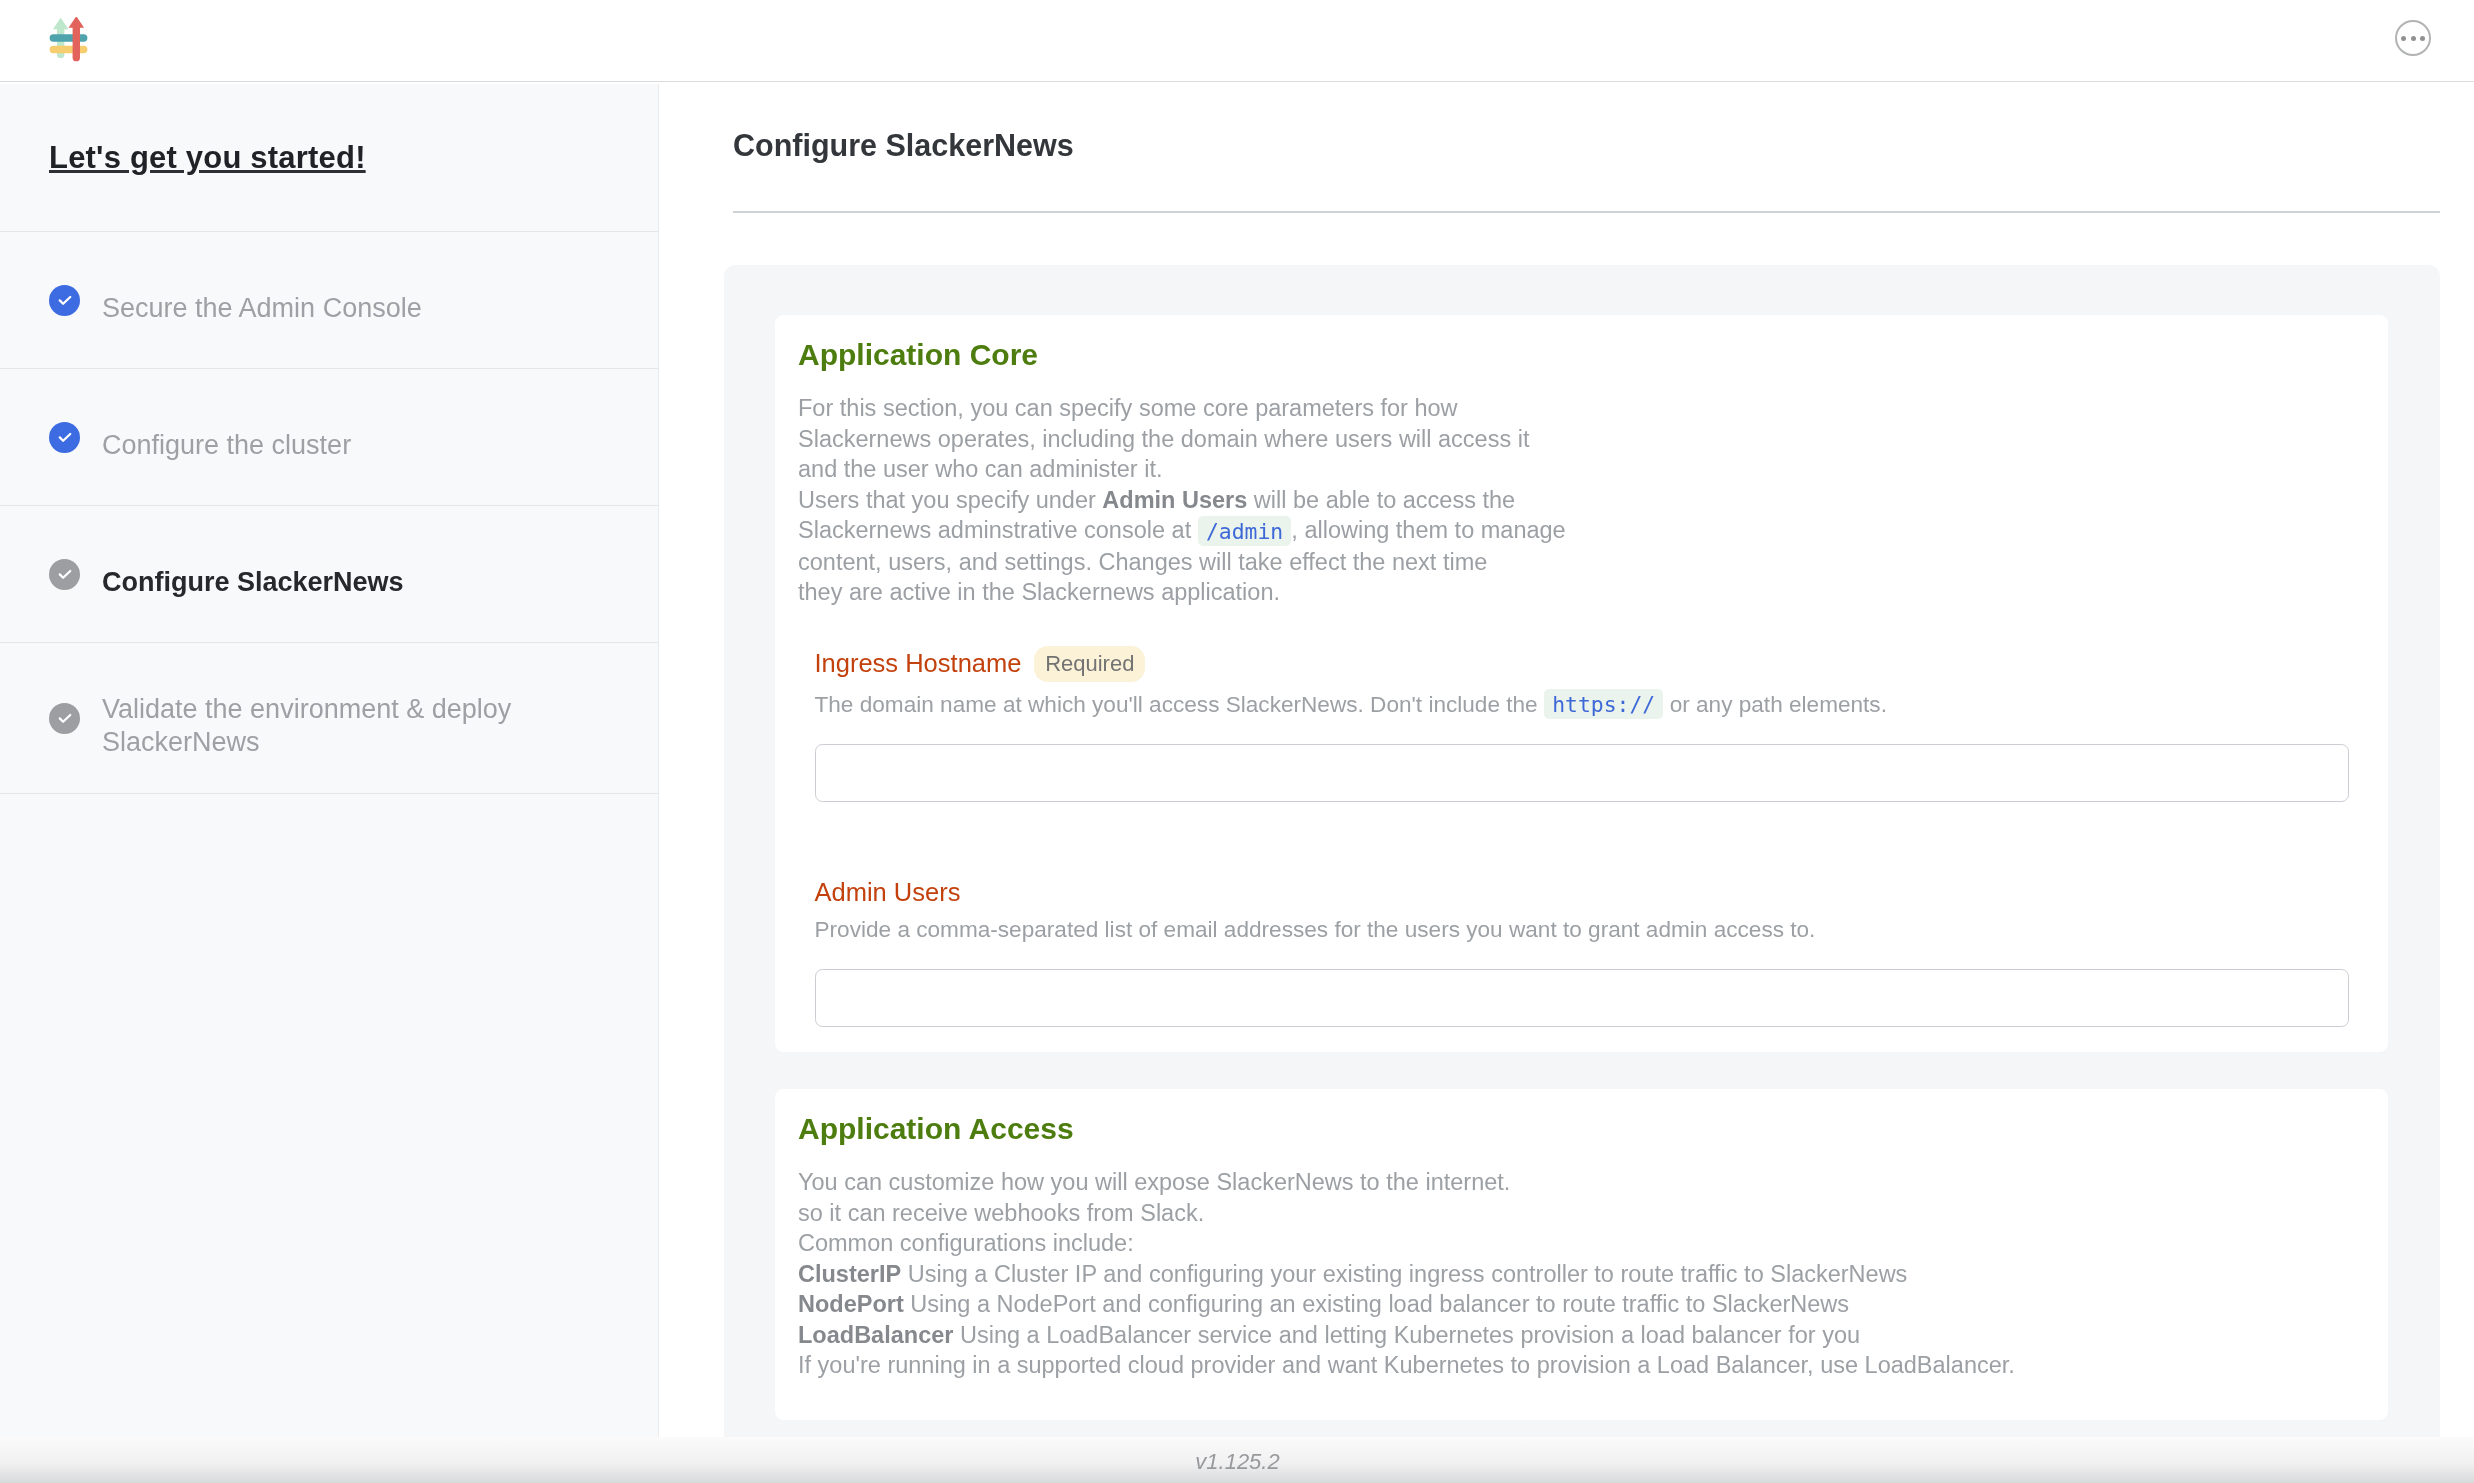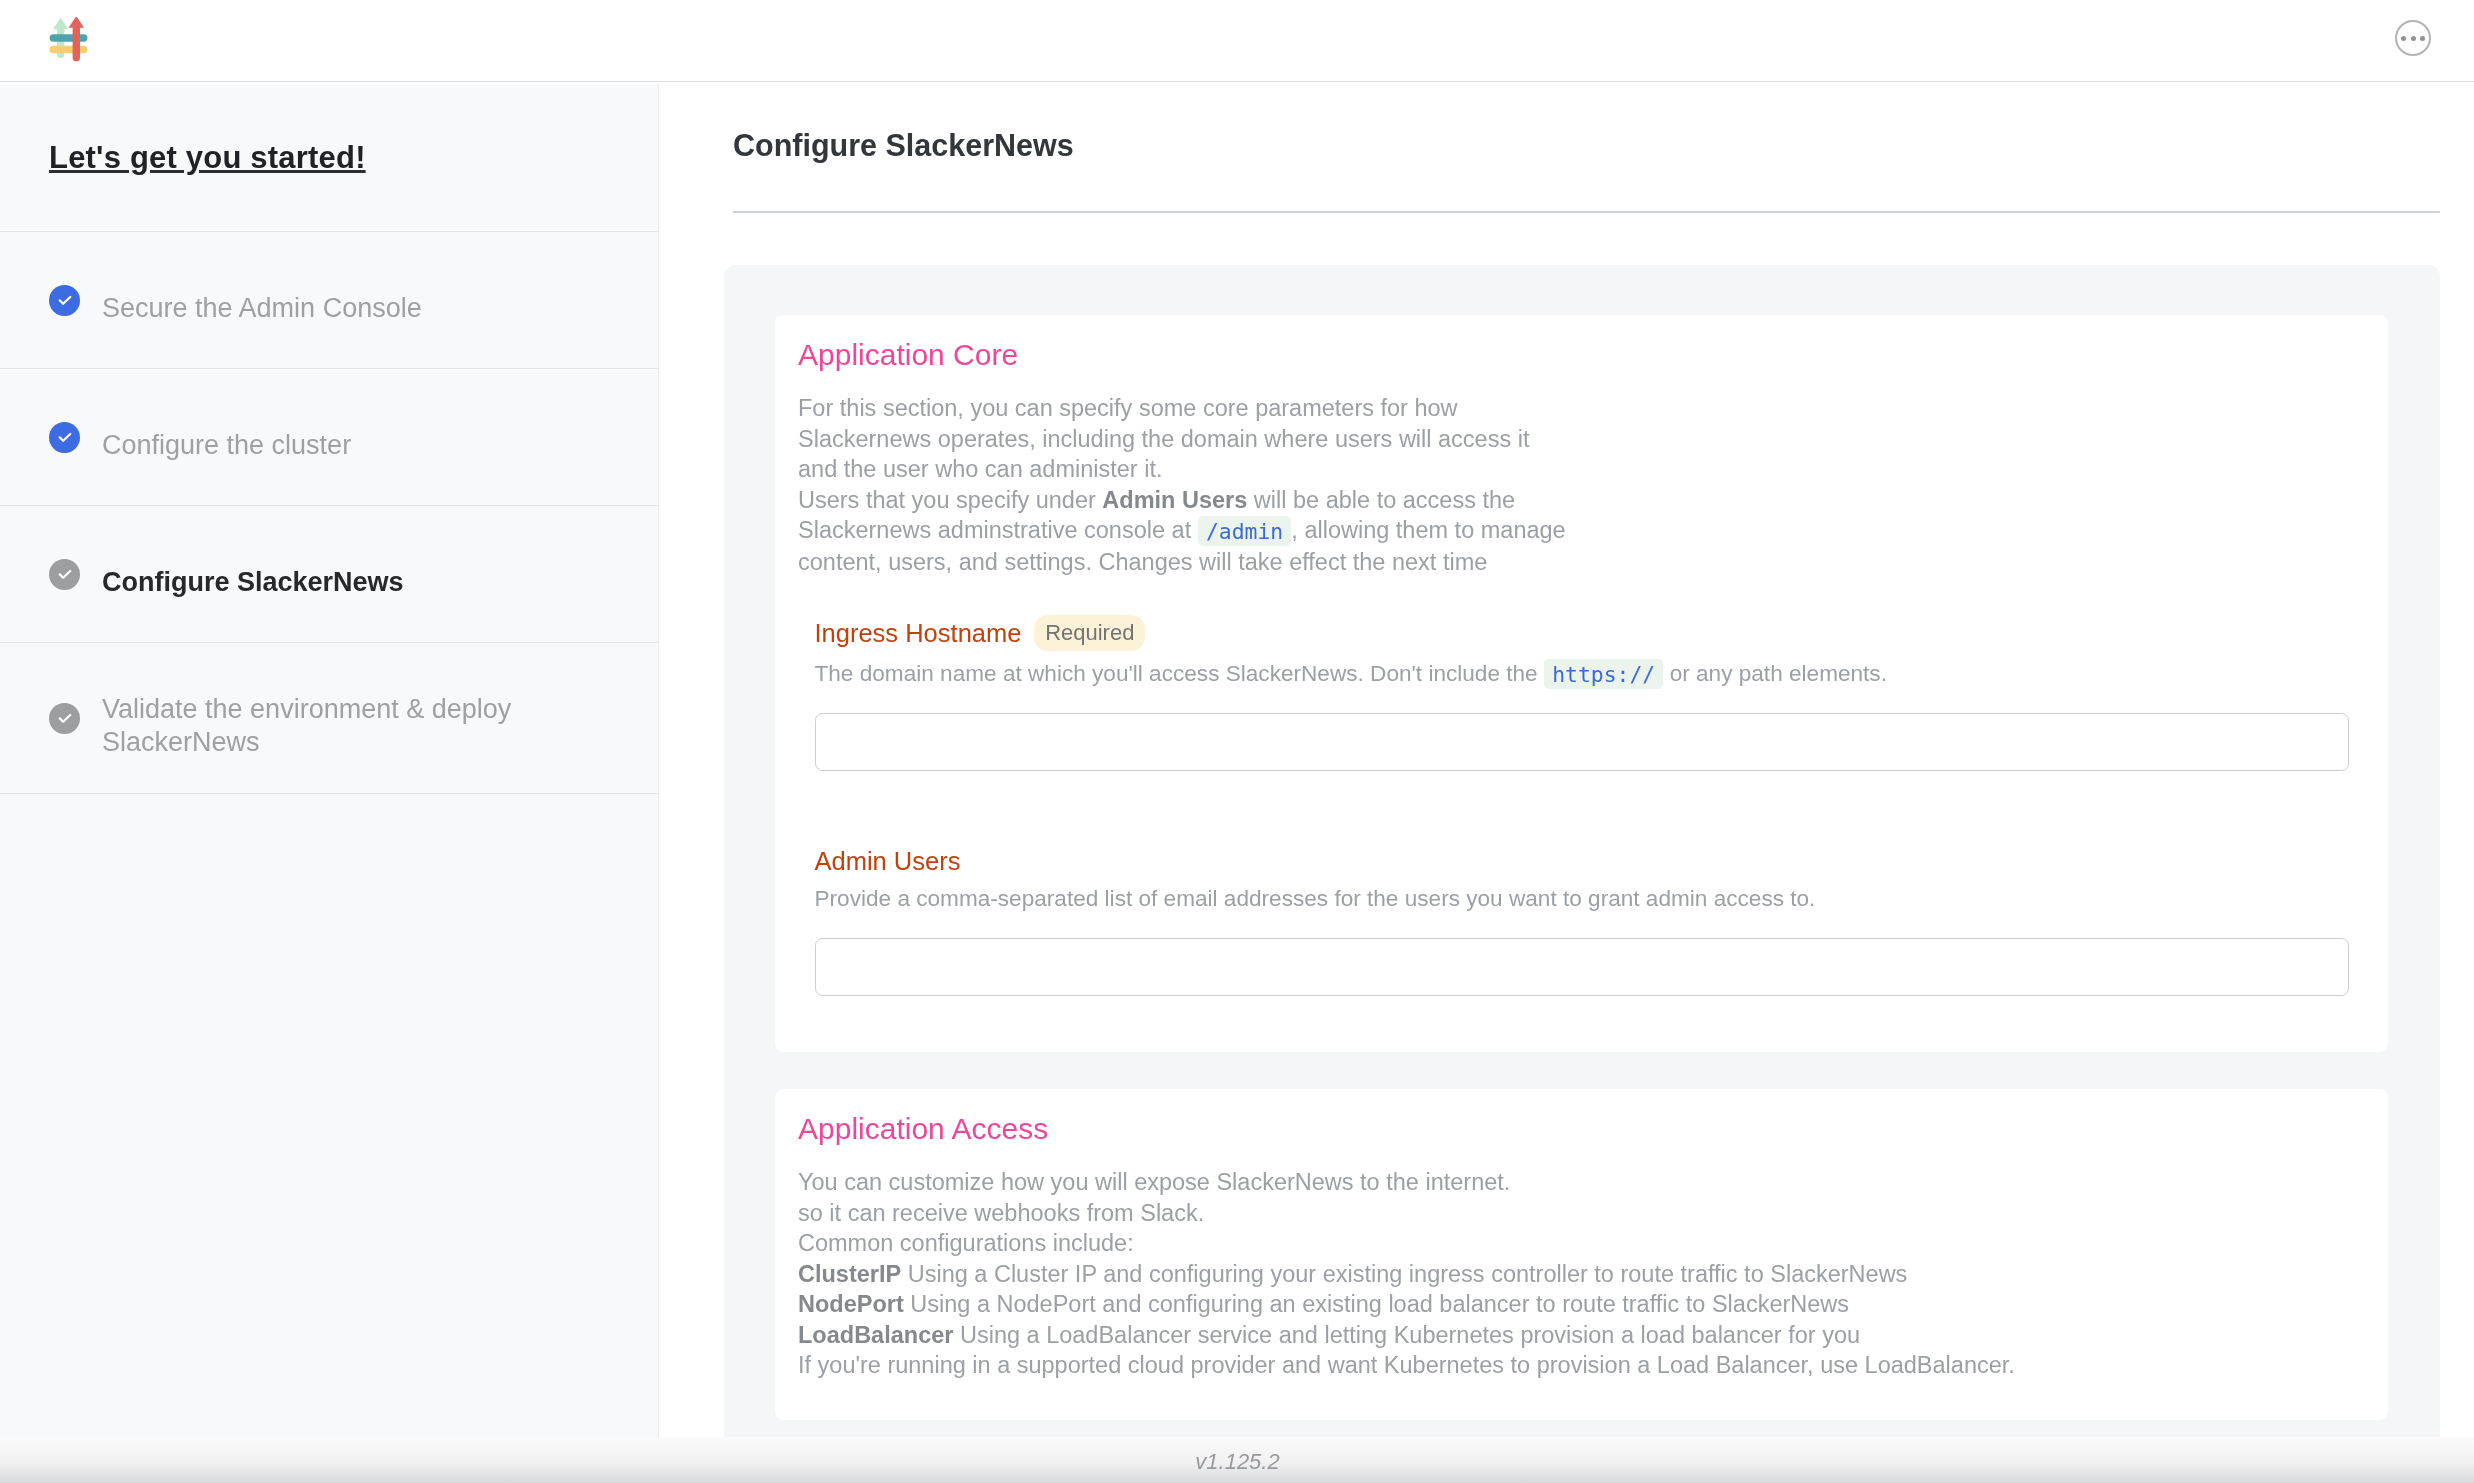--- a/index.html
+++ b/index.html
@@ -62,21 +62,21 @@
   .panel {
     position: absolute; left: 724px; top: 265px; width: 1716px; height: 1172px;
     background: #f5f6f8; border-radius: 11.5px 11.5px 0 0; z-index: 4;
   }
   .card {
     position: absolute; left: 51px; width: 1613px;
     background: #ffffff; border-radius: 8.2px; padding: 21.4px 23px;
   }
   .card.core   { top: 50px;  height: 737px; }
   .card.access { top: 824px; height: 331px; overflow: hidden; }
-  .card h3 { font-size: 30px; font-weight: normal; color: #ec4899; margin: 1.6px 0 21.4px 0; }
+  .card h3 { font-size: 30px; font-weight: bold; color: #4d7c0f; margin: 1.6px 0 21.4px 0; }
   .para { font-size: 23.5px; line-height: 30.5px; color: #9ca0a4; }
   .para b { color: #85888c; }
   .chip {
     font-family: "DejaVu Sans Mono", monospace; font-size: 21.4px;
     color: #3e68d8; background: #eaf4ed; border-radius: 5px; padding: 2.5px 8.2px;
   }
   .field-group { margin: 38px 0 0 16.5px; width: 1534px; }
   .field-group.second { margin-top: 76px; }
   .label-row { display: flex; align-items: center; gap: 13px; }
   .field-label { font-size: 25.5px; color: #c2410c; }
@@ -174,20 +174,21 @@
 
   <div class="card core">
     <h3>Application Core</h3>
     <div class="para">
       <div>For this section, you can specify some core parameters for how</div>
       <div>Slackernews operates, including the domain where users will access it</div>
       <div>and the user who can administer it.</div>
       <div><span>Users that you specify under </span><b>Admin Users</b><span> will be able to access the</span></div>
       <div><span>Slackernews adminstrative console at </span><span class="chip">/admin</span><span>, allowing them to manage</span></div>
       <div>content, users, and settings. Changes will take effect the next time</div>
+      <div>they are active in the Slackernews application.</div>
     </div>
 
     <div class="field-group">
       <div class="label-row">
         <span class="field-label">Ingress Hostname</span>
         <span class="badge">Required</span>
       </div>
       <div class="helper">
         <span>The domain name at which you'll access SlackerNews. Don't include the </span><span class="chip">https://</span><span> or any path elements.</span>
       </div>

